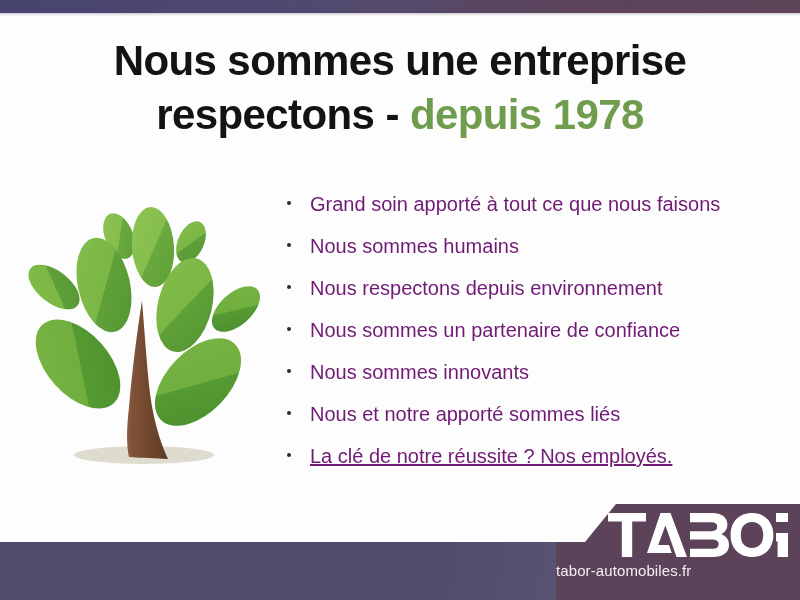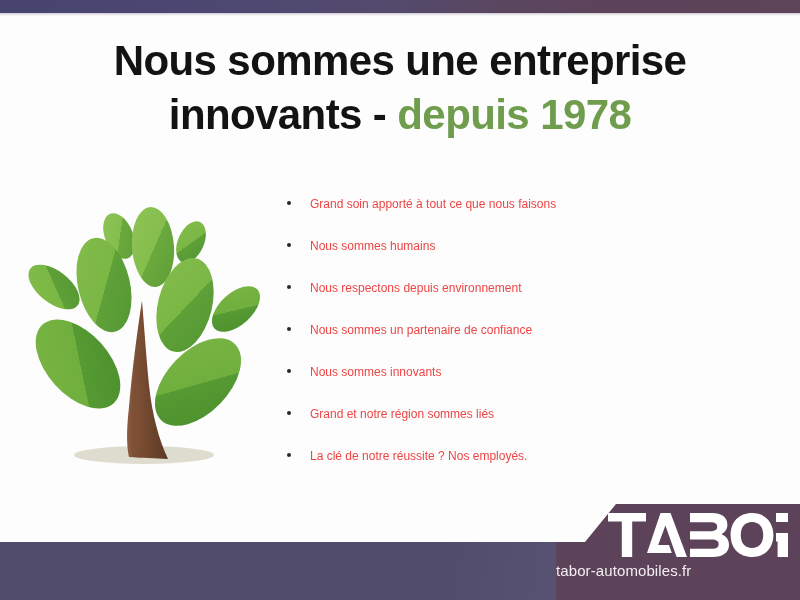--- a/index.html
+++ b/index.html
@@ -55,27 +55,27 @@
   
   .bullets{
     position:absolute;
     left:283px;top:192px;
     width:490px;
     list-style:none;margin:0;padding:0;
   }
   .bullet-item{
     position:relative;
     padding-left:27px;
-    font-size:12px;
+    font-size:20px;
     line-height:24px;
-    color:#ef4444;
+    color:#701a75;
     margin-bottom:18px;
     white-space:nowrap;
   }
-  .bullet-item:last-child{margin-bottom:8px;}
+  .bullet-item:last-child{margin-bottom:8px;text-decoration:underline;}
   .bullet-dot{
     position:absolute;left:4px;top:9px;
     width:4px;height:4px;border-radius:50%;
     background:#2a2a2a;
   }
 
   
   .bottom-bar{
     position:absolute;left:0;top:542px;
     width:800px;height:58px;
@@ -114,21 +114,21 @@
 </head>
 <body>
 
 <div class="slide">
 
   <div class="top-band"></div>
   <div class="top-band-shadow"></div>
 
   <div class="title-block">
     <span class="title-line">Nous sommes une entreprise</span>
-    <span class="title-line"><span class="title-dash">innovants - </span><span class="title-accent">depuis 1978</span></span>
+    <span class="title-line"><span class="title-dash">respectons - </span><span class="title-accent">depuis 1978</span></span>
   </div>
 
   <div class="tree">
     <svg viewBox="0 0 250 305" width="250" height="305" xmlns="http://www.w3.org/2000/svg">
       <defs>
         <linearGradient id="lg1" x1="0" y1="0" x2="1" y2="1">
           <stop offset="0%" stop-color="#8dc455"></stop>
             <stop offset="52%" stop-color="#86be4e"></stop>
           <stop offset="52%" stop-color="#6aa93d"></stop>
             <stop offset="100%" stop-color="#5d9e36"></stop>
@@ -193,21 +193,21 @@
     <li class="bullet-item">
       <span class="bullet-dot"></span>
       <span>Nous sommes un partenaire de confiance</span>
     </li>
     <li class="bullet-item">
       <span class="bullet-dot"></span>
       <span>Nous sommes innovants</span>
     </li>
     <li class="bullet-item">
       <span class="bullet-dot"></span>
-      <span>Grand et notre région sommes liés</span>
+      <span>Nous et notre apporté sommes liés</span>
     </li>
     <li class="bullet-item">
       <span class="bullet-dot"></span>
       <span>La clé de notre réussite ? Nos employés.</span>
     </li>
   </ul>
 
   <div class="bottom-bar">
     <div class="bottom-bar-sheen"></div>
   </div>

